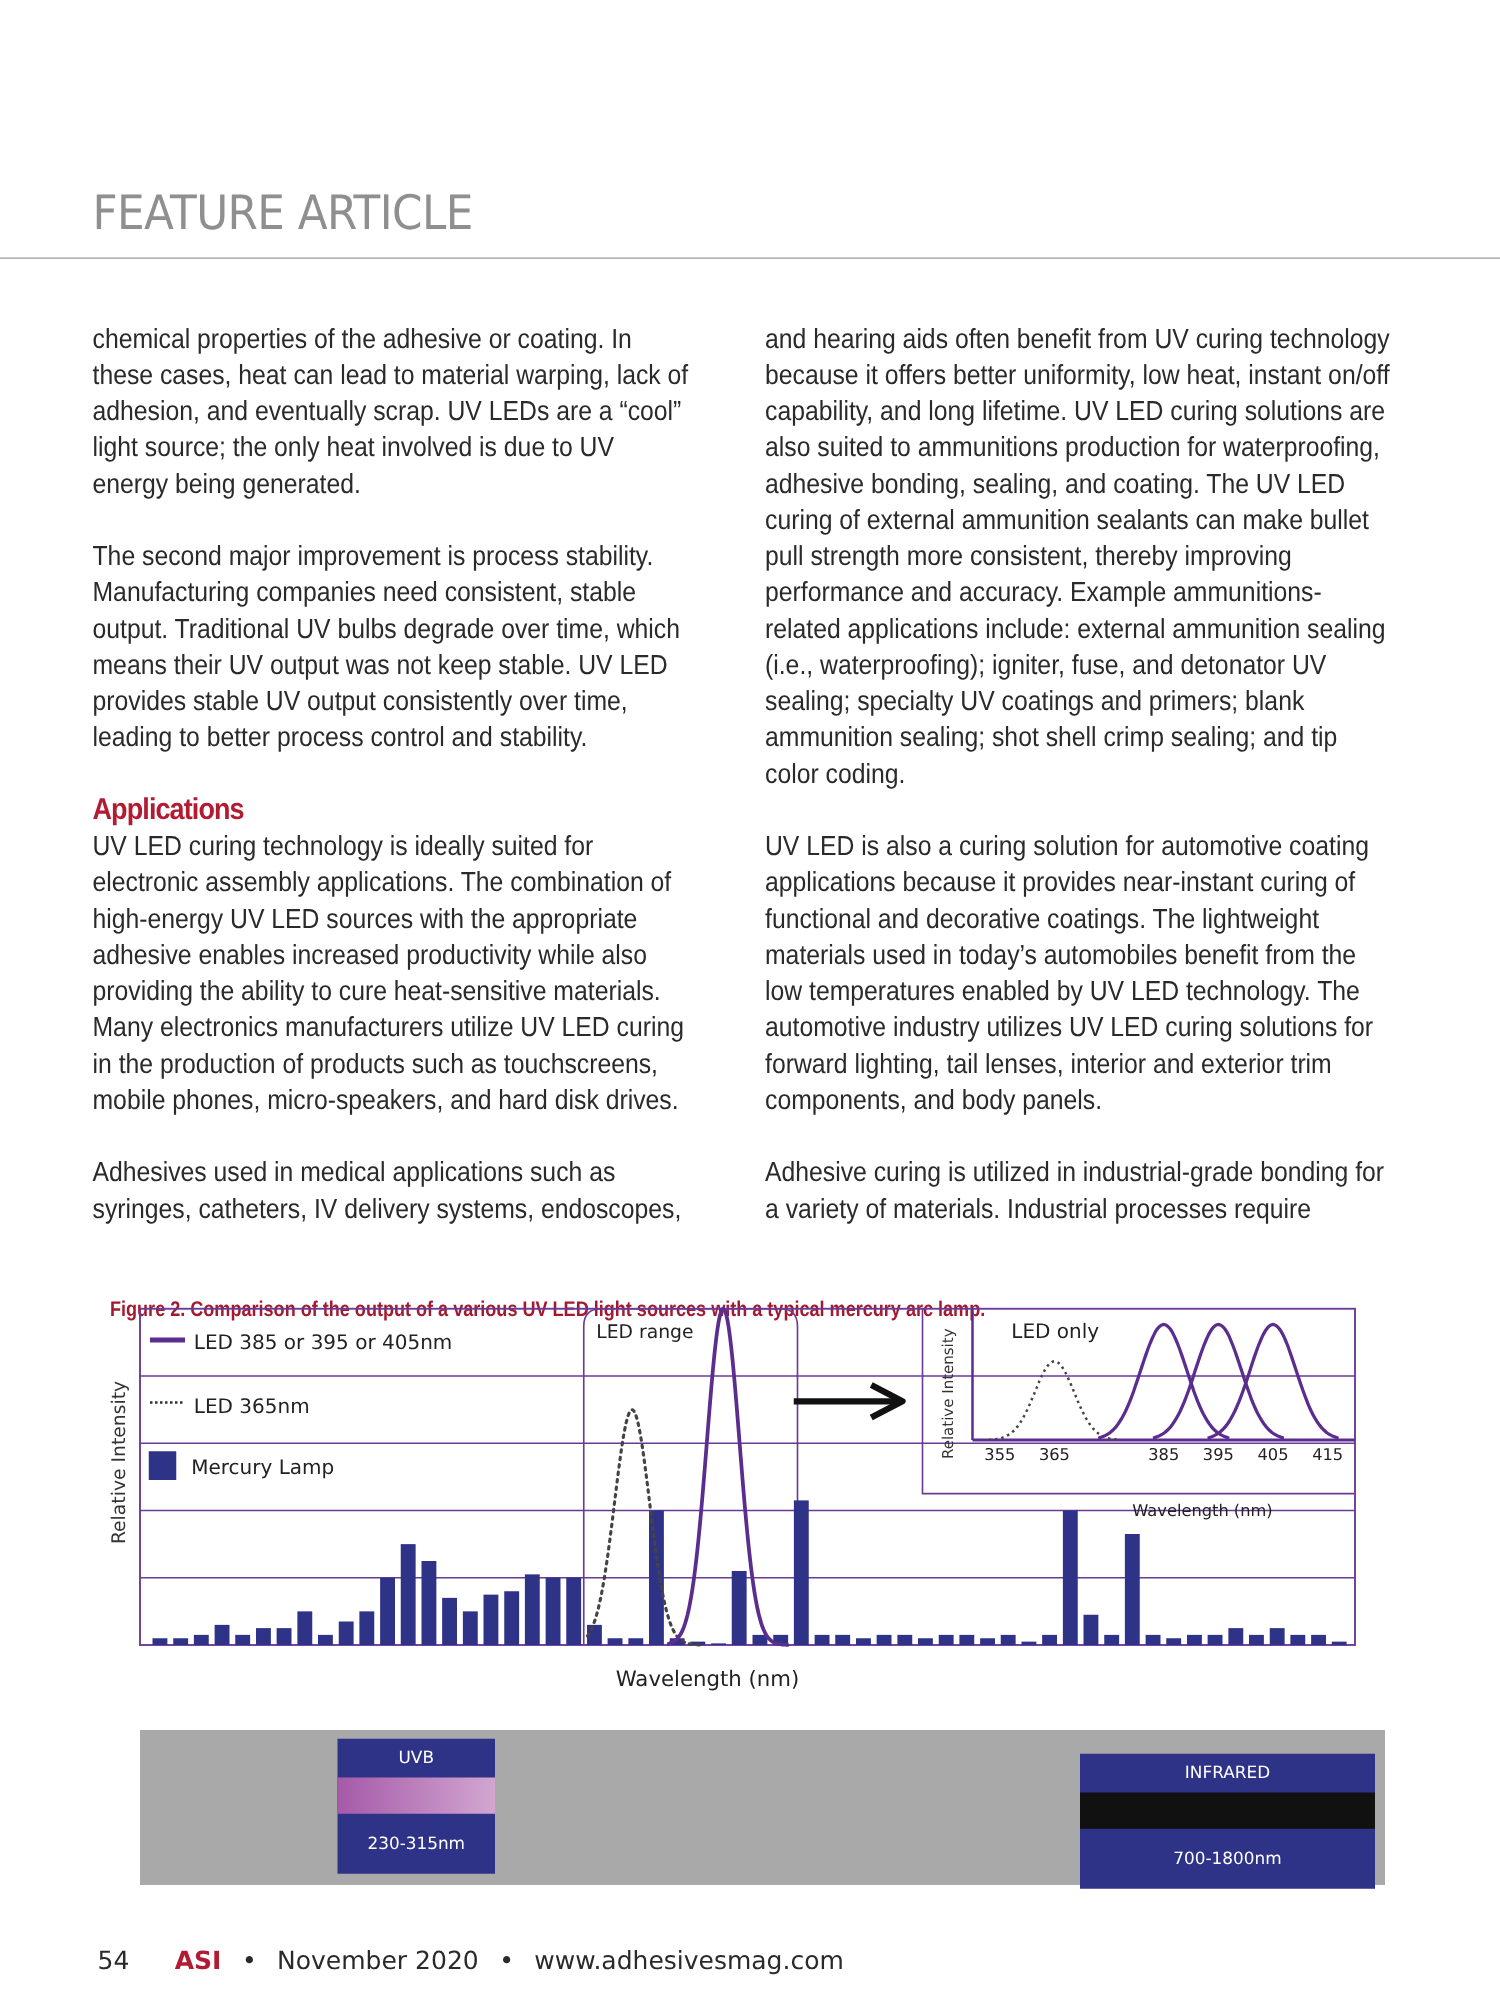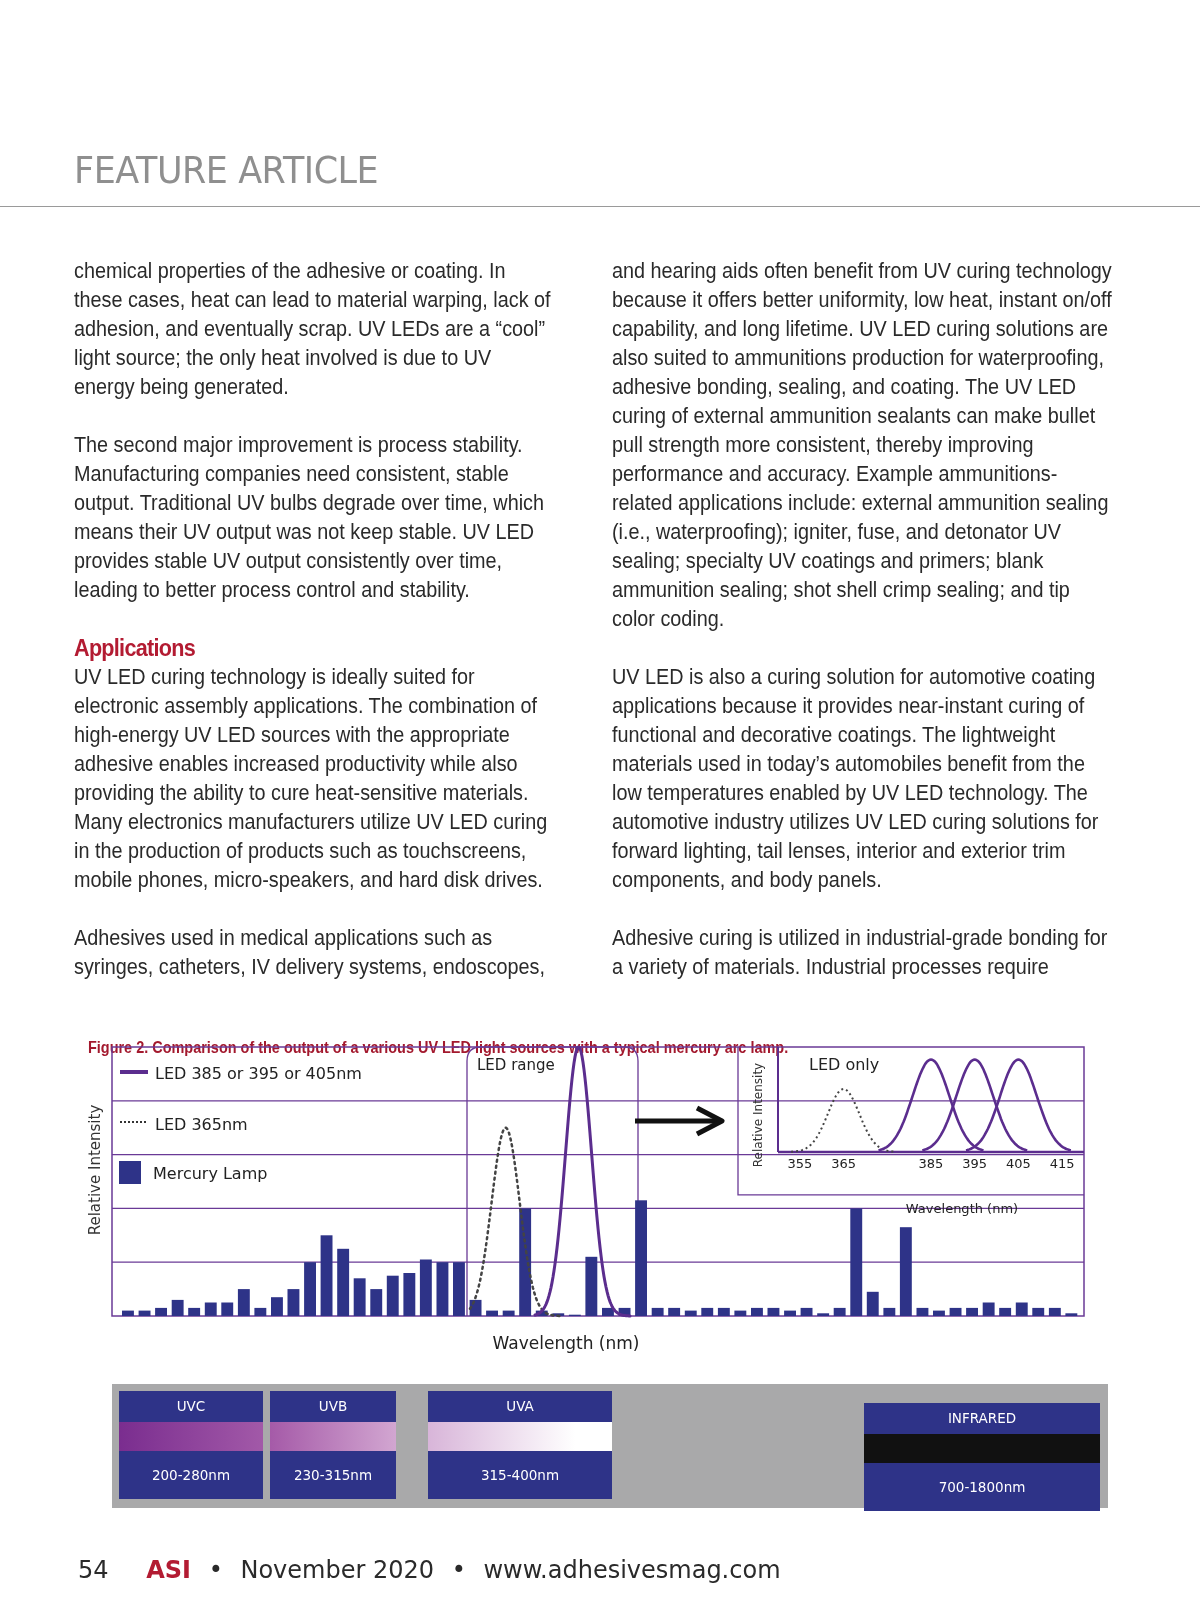--- a/index.html
+++ b/index.html
@@ -6,21 +6,21 @@
   body { width: 1200px; height: 1613px; position: relative; overflow: hidden; font-family: "Liberation Sans", sans-serif; }
   .section-title { position: absolute; left: 74px; top: 148px; font-family: "DejaVu Sans", sans-serif; font-size: 38px; color: #8f8f8f; letter-spacing: -0.5px; font-weight: normal; margin: 0; transform: scaleX(0.92); transform-origin: left; }
   .header-rule { position: absolute; left: 0; top: 206px; width: 1200px; height: 1px; background: #9a9a9a; }
   .column { position: absolute; top: 256px; width: 530px; font-family: "Liberation Sans", sans-serif; font-size: 22px; line-height: 29px; color: #2a2a2a; transform: scaleX(0.9); transform-origin: left top; }
   .col-left { left: 74px; }
   .col-right { left: 612px; width: 560px; }
   .column p { margin: 0 0 29px 0; }
   .column h2 { margin: 0; font-size: 24px; line-height: 29px; color: #b31b32; font-family: "Liberation Sans", sans-serif; font-weight: bold; letter-spacing: -0.8px; }
   .fig-caption { position: absolute; left: 88px; top: 1038px; font-family: "Liberation Sans", sans-serif; font-weight: bold; font-size: 17px; color: #a3192e; transform: scaleX(0.85); transform-origin: left; white-space: nowrap; }
   #chart { position: absolute; left: 0; top: 0; }
-  .footer { position: absolute; left: 78px; top: 1556px; font-family: "DejaVu Sans", sans-serif; font-size: 24px; color: #2a2a2a; white-space: nowrap; }
+  .footer { position: absolute; left: 78px; top: 1556px; font-family: "DejaVu Sans", sans-serif; font-size: 20px; color: #2a2a2a; white-space: nowrap; }
   .footer .pg { margin-right: 30px; }
   .footer .brand { color: #b31b32; font-weight: bold; }
   .footer .dot { margin: 0 10px; }
   .band-row { position: absolute; left: 112px; top: 1384px; width: 996px; height: 124px; background: #a9a9aa; }
   .band { position: absolute; top: 7px; height: 108px; background: #2e3388; }
   .band .name { position: absolute; left: 0; right: 0; top: 0; height: 31px; line-height: 31px; text-align: center; color: #ffffff; font-family: "DejaVu Sans", sans-serif; font-size: 13.5px; }
   .band .swatch { position: absolute; left: 0; right: 0; top: 31px; height: 29px; }
   .band .range { position: absolute; left: 0; right: 0; top: 64px; height: 40px; line-height: 40px; text-align: center; color: #ffffff; font-family: "DejaVu Sans", sans-serif; font-size: 13.5px; }
 </style>
 </head>
@@ -147,34 +147,24 @@
       <text x="1018.4285714285714" y="1168" font-size="13" font-family="DejaVu Sans, sans-serif" fill="#222" text-anchor="middle">405</text>
       <text x="1062.142857142857" y="1168" font-size="13" font-family="DejaVu Sans, sans-serif" fill="#222" text-anchor="middle">415</text>
       <path d="M791.1 1151.8 L792.2 1151.7 L793.3 1151.6 L794.4 1151.5 L795.5 1151.4 L796.6 1151.3 L797.7 1151.1 L798.8 1150.9 L799.9 1150.7 L801.0 1150.4 L802.0 1150.1 L803.1 1149.7 L804.2 1149.2 L805.3 1148.7 L806.4 1148.1 L807.5 1147.4 L808.6 1146.7 L809.7 1145.8 L810.8 1144.8 L811.9 1143.7 L813.0 1142.5 L814.1 1141.1 L815.2 1139.7 L816.3 1138.0 L817.3 1136.3 L818.4 1134.4 L819.5 1132.4 L820.6 1130.2 L821.7 1128.0 L822.8 1125.6 L823.9 1123.2 L825.0 1120.6 L826.1 1118.0 L827.2 1115.4 L828.3 1112.7 L829.4 1110.1 L830.5 1107.5 L831.5 1104.9 L832.6 1102.5 L833.7 1100.2 L834.8 1098.0 L835.9 1096.0 L837.0 1094.2 L838.1 1092.7 L839.2 1091.4 L840.3 1090.4 L841.4 1089.6 L842.5 1089.2 L843.6 1089.0 L844.7 1089.2 L845.8 1089.6 L846.9 1090.4 L847.9 1091.4 L849.0 1092.7 L850.1 1094.2 L851.2 1096.0 L852.3 1098.0 L853.4 1100.2 L854.5 1102.5 L855.6 1104.9 L856.7 1107.5 L857.8 1110.1 L858.9 1112.7 L860.0 1115.4 L861.1 1118.0 L862.1 1120.6 L863.2 1123.2 L864.3 1125.6 L865.4 1128.0 L866.5 1130.2 L867.6 1132.4 L868.7 1134.4 L869.8 1136.3 L870.9 1138.0 L872.0 1139.7 L873.1 1141.1 L874.2 1142.5 L875.3 1143.7 L876.4 1144.8 L877.5 1145.8 L878.5 1146.7 L879.6 1147.4 L880.7 1148.1 L881.8 1148.7 L882.9 1149.2 L884.0 1149.7 L885.1 1150.1 L886.2 1150.4 L887.3 1150.7 L888.4 1150.9 L889.5 1151.1 L890.6 1151.3 L891.7 1151.4 L892.8 1151.5 L893.8 1151.6 L894.9 1151.7 L896.0 1151.8" fill="none" stroke="#444" stroke-width="2" stroke-dasharray="2,3"></path>
       <path d="M878.5 1150.4 L879.6 1150.2 L880.7 1149.8 L881.8 1149.4 L882.9 1149.0 L884.0 1148.5 L885.1 1147.9 L886.2 1147.3 L887.3 1146.6 L888.4 1145.8 L889.5 1144.8 L890.6 1143.8 L891.7 1142.7 L892.8 1141.5 L893.8 1140.1 L894.9 1138.6 L896.0 1136.9 L897.1 1135.2 L898.2 1133.2 L899.3 1131.2 L900.4 1129.0 L901.5 1126.6 L902.6 1124.1 L903.7 1121.5 L904.8 1118.7 L905.9 1115.8 L907.0 1112.8 L908.0 1109.7 L909.1 1106.5 L910.2 1103.3 L911.3 1100.0 L912.4 1096.6 L913.5 1093.3 L914.6 1090.0 L915.7 1086.7 L916.8 1083.5 L917.9 1080.4 L919.0 1077.4 L920.1 1074.6 L921.2 1072.0 L922.3 1069.5 L923.4 1067.3 L924.4 1065.3 L925.5 1063.6 L926.6 1062.2 L927.7 1061.1 L928.8 1060.3 L929.9 1059.8 L931.0 1059.6 L932.1 1059.8 L933.2 1060.3 L934.3 1061.1 L935.4 1062.2 L936.5 1063.6 L937.6 1065.3 L938.6 1067.3 L939.7 1069.5 L940.8 1072.0 L941.9 1074.6 L943.0 1077.4 L944.1 1080.4 L945.2 1083.5 L946.3 1086.7 L947.4 1090.0 L948.5 1093.3 L949.6 1096.6 L950.7 1100.0 L951.8 1103.3 L952.9 1106.5 L954.0 1109.7 L955.0 1112.8 L956.1 1115.8 L957.2 1118.7 L958.3 1121.5 L959.4 1124.1 L960.5 1126.6 L961.6 1129.0 L962.7 1131.2 L963.8 1133.2 L964.9 1135.2 L966.0 1136.9 L967.1 1138.6 L968.2 1140.1 L969.3 1141.5 L970.3 1142.7 L971.4 1143.8 L972.5 1144.8 L973.6 1145.8 L974.7 1146.6 L975.8 1147.3 L976.9 1147.9 L978.0 1148.5 L979.1 1149.0 L980.2 1149.4 L981.3 1149.8 L982.4 1150.2 L983.5 1150.4" fill="none" stroke="#5b2d8e" stroke-width="2.6" stroke-dasharray="none"></path>
       <path d="M922.3 1150.4 L923.4 1150.2 L924.4 1149.8 L925.5 1149.4 L926.6 1149.0 L927.7 1148.5 L928.8 1147.9 L929.9 1147.3 L931.0 1146.6 L932.1 1145.8 L933.2 1144.8 L934.3 1143.8 L935.4 1142.7 L936.5 1141.5 L937.6 1140.1 L938.6 1138.6 L939.7 1136.9 L940.8 1135.2 L941.9 1133.2 L943.0 1131.2 L944.1 1129.0 L945.2 1126.6 L946.3 1124.1 L947.4 1121.5 L948.5 1118.7 L949.6 1115.8 L950.7 1112.8 L951.8 1109.7 L952.9 1106.5 L954.0 1103.3 L955.0 1100.0 L956.1 1096.6 L957.2 1093.3 L958.3 1090.0 L959.4 1086.7 L960.5 1083.5 L961.6 1080.4 L962.7 1077.4 L963.8 1074.6 L964.9 1072.0 L966.0 1069.5 L967.1 1067.3 L968.2 1065.3 L969.3 1063.6 L970.3 1062.2 L971.4 1061.1 L972.5 1060.3 L973.6 1059.8 L974.7 1059.6 L975.8 1059.8 L976.9 1060.3 L978.0 1061.1 L979.1 1062.2 L980.2 1063.6 L981.3 1065.3 L982.4 1067.3 L983.5 1069.5 L984.5 1072.0 L985.6 1074.6 L986.7 1077.4 L987.8 1080.4 L988.9 1083.5 L990.0 1086.7 L991.1 1090.0 L992.2 1093.3 L993.3 1096.6 L994.4 1100.0 L995.5 1103.3 L996.6 1106.5 L997.7 1109.7 L998.8 1112.8 L999.9 1115.8 L1000.9 1118.7 L1002.0 1121.5 L1003.1 1124.1 L1004.2 1126.6 L1005.3 1129.0 L1006.4 1131.2 L1007.5 1133.2 L1008.6 1135.2 L1009.7 1136.9 L1010.8 1138.6 L1011.9 1140.1 L1013.0 1141.5 L1014.1 1142.7 L1015.1 1143.8 L1016.2 1144.8 L1017.3 1145.8 L1018.4 1146.6 L1019.5 1147.3 L1020.6 1147.9 L1021.7 1148.5 L1022.8 1149.0 L1023.9 1149.4 L1025.0 1149.8 L1026.1 1150.2 L1027.2 1150.4" fill="none" stroke="#5b2d8e" stroke-width="2.6" stroke-dasharray="none"></path>
       <path d="M966.0 1150.4 L967.1 1150.2 L968.2 1149.8 L969.3 1149.4 L970.3 1149.0 L971.4 1148.5 L972.5 1147.9 L973.6 1147.3 L974.7 1146.6 L975.8 1145.8 L976.9 1144.8 L978.0 1143.8 L979.1 1142.7 L980.2 1141.5 L981.3 1140.1 L982.4 1138.6 L983.5 1136.9 L984.5 1135.2 L985.6 1133.2 L986.7 1131.2 L987.8 1129.0 L988.9 1126.6 L990.0 1124.1 L991.1 1121.5 L992.2 1118.7 L993.3 1115.8 L994.4 1112.8 L995.5 1109.7 L996.6 1106.5 L997.7 1103.3 L998.8 1100.0 L999.9 1096.6 L1000.9 1093.3 L1002.0 1090.0 L1003.1 1086.7 L1004.2 1083.5 L1005.3 1080.4 L1006.4 1077.4 L1007.5 1074.6 L1008.6 1072.0 L1009.7 1069.5 L1010.8 1067.3 L1011.9 1065.3 L1013.0 1063.6 L1014.1 1062.2 L1015.1 1061.1 L1016.2 1060.3 L1017.3 1059.8 L1018.4 1059.6 L1019.5 1059.8 L1020.6 1060.3 L1021.7 1061.1 L1022.8 1062.2 L1023.9 1063.6 L1025.0 1065.3 L1026.1 1067.3 L1027.2 1069.5 L1028.3 1072.0 L1029.4 1074.6 L1030.5 1077.4 L1031.5 1080.4 L1032.6 1083.5 L1033.7 1086.7 L1034.8 1090.0 L1035.9 1093.3 L1037.0 1096.6 L1038.1 1100.0 L1039.2 1103.3 L1040.3 1106.5 L1041.4 1109.7 L1042.5 1112.8 L1043.6 1115.8 L1044.7 1118.7 L1045.8 1121.5 L1046.8 1124.1 L1047.9 1126.6 L1049.0 1129.0 L1050.1 1131.2 L1051.2 1133.2 L1052.3 1135.2 L1053.4 1136.9 L1054.5 1138.6 L1055.6 1140.1 L1056.7 1141.5 L1057.8 1142.7 L1058.9 1143.8 L1060.0 1144.8 L1061.0 1145.8 L1062.1 1146.6 L1063.2 1147.3 L1064.3 1147.9 L1065.4 1148.5 L1066.5 1149.0 L1067.6 1149.4 L1068.7 1149.8 L1069.8 1150.2 L1070.9 1150.4" fill="none" stroke="#5b2d8e" stroke-width="2.6" stroke-dasharray="none"></path>
     </g>
 </svg>
 
 <div class="band-row">
-  <div class="band" style="left:7px;width:144px;">
-    <div class="name">UVC</div>
-    <div class="swatch" style="background:linear-gradient(90deg,#7a2d8f,#a259a8);"></div>
-    <div class="range">200-280nm</div>
-  </div>
   <div class="band" style="left:158px;width:126px;">
     <div class="name">UVB</div>
     <div class="swatch" style="background:linear-gradient(90deg,#a55aa8,#d2a6d1);"></div>
     <div class="range">230-315nm</div>
-  </div>
-  <div class="band" style="left:316px;width:184px;">
-    <div class="name">UVA</div>
-    <div class="swatch" style="background:linear-gradient(90deg,#d8b5d9,#ffffff 80%);"></div>
-    <div class="range">315-400nm</div>
   </div>
   <div class="band" style="left:752px;width:236px;margin-top:12px;">
     <div class="name">INFRARED</div>
     <div class="swatch" style="background:#111111;"></div>
     <div class="range">700-1800nm</div>
   </div>
 </div>
 
 <div class="footer">
   <span class="pg">54</span>

